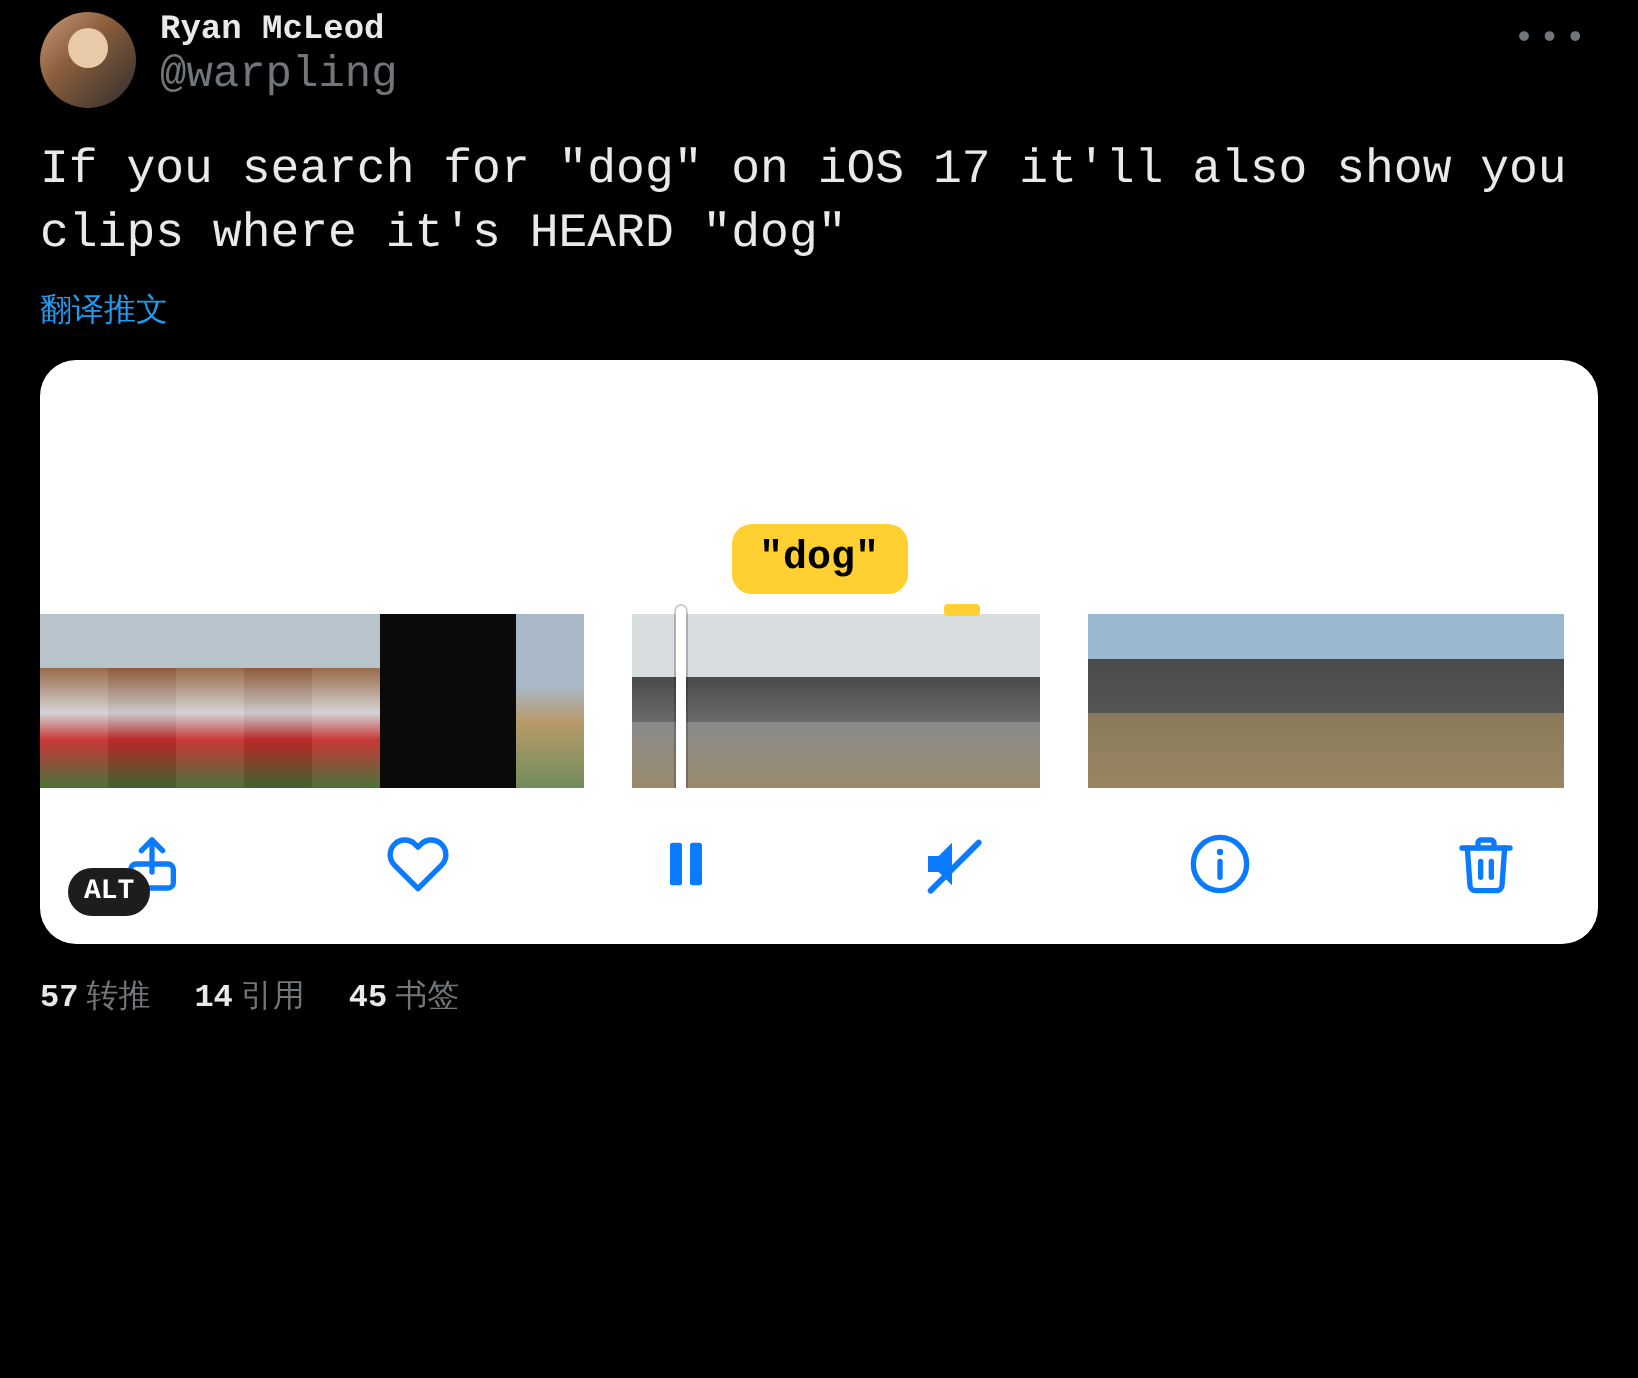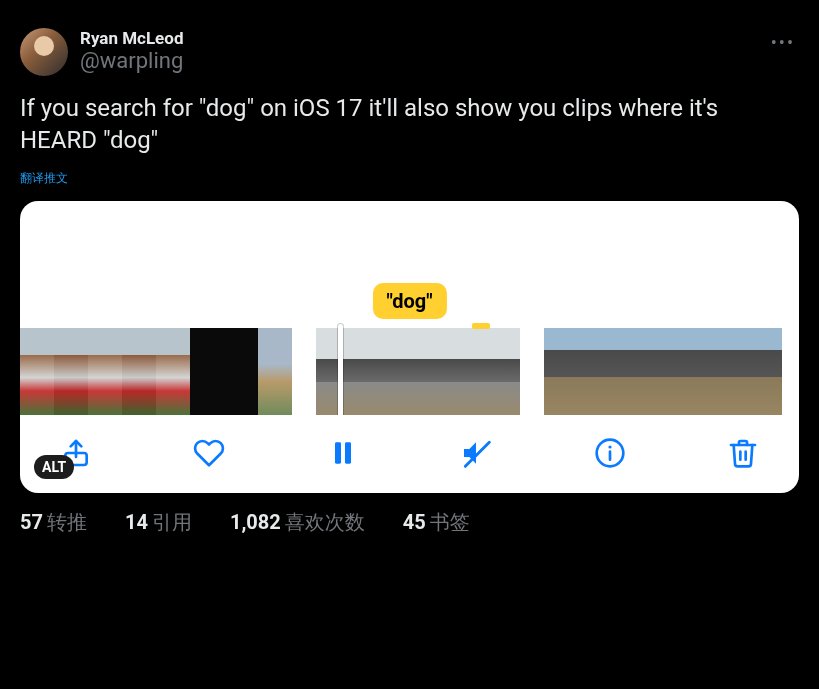--- a/index.html
+++ b/index.html
@@ -5,21 +5,22 @@
   * { box-sizing: border-box; margin: 0; padding: 0; }
   body {
     background: #000;
     font-family: -apple-system, BlinkMacSystemFont, "Segoe UI", Roboto, Helvetica, Arial, sans-serif;
     color: #e7e9ea;
     width: 819px;
     height: 689px;
     overflow: hidden;
   }
   .tweet {
-    padding: 28px 20px;
+    padding: 6px 20px;
+    font-family: Liberation Mono, monospace;
   }
   .header {
     display: flex;
     align-items: flex-start;
     gap: 12px;
     margin-bottom: 16px;
   }
   .avatar {
     width: 48px;
     height: 48px;
@@ -55,21 +56,21 @@
     padding: 4px;
   }
   .tweet-text {
     font-size: 24px;
     line-height: 1.35;
     color: #e7e9ea;
     margin-bottom: 10px;
   }
   .translate-link {
     color: #1d9bf0;
-    font-size: 12px;
+    font-size: 16px;
     cursor: pointer;
     display: inline-block;
     margin-bottom: 14px;
   }
   .media-card {
     background: #fff;
     border-radius: 18px;
     overflow: hidden;
     position: relative;
     padding-top: 84px;
@@ -162,23 +163,23 @@
     color: #71767b;
     font-size: 16px;
     margin-top: 16px;
     padding-bottom: 16px;
     border-bottom: 1px solid #2f3336;
   }
   .meta-line .sep { margin: 0 4px; }
   .meta-line .views-num { color: #e7e9ea; font-weight: 700; }
   .stats {
     display: flex;
-    gap: 38px;
-    color: #71767b;
-    font-size: 20px;
+    gap: 22px;
+    color: #71767b;
+    font-size: 16px;
     padding: 16px 0;
   }
   .stats .num { color: #e7e9ea; font-weight: 700; margin-right: 4px; }
   .stats .stat { cursor: pointer; }
 </style>
 </head>
 <body>
 
 <div class="tweet">
 
@@ -273,17 +274,16 @@
       </div>
     </div>
 
     <div class="alt-badge">ALT</div>
   </div>
 
 
   <div class="stats">
     <span class="stat"><span class="num">57</span><span>转推</span></span>
     <span class="stat"><span class="num">14</span><span>引用</span></span>
-    <span class="stat"><span class="num">1,082</span><span>喜欢次数</span></span>
     <span class="stat"><span class="num">45</span><span>书签</span></span>
   </div>
 
 </div>
 
 </body></html>

